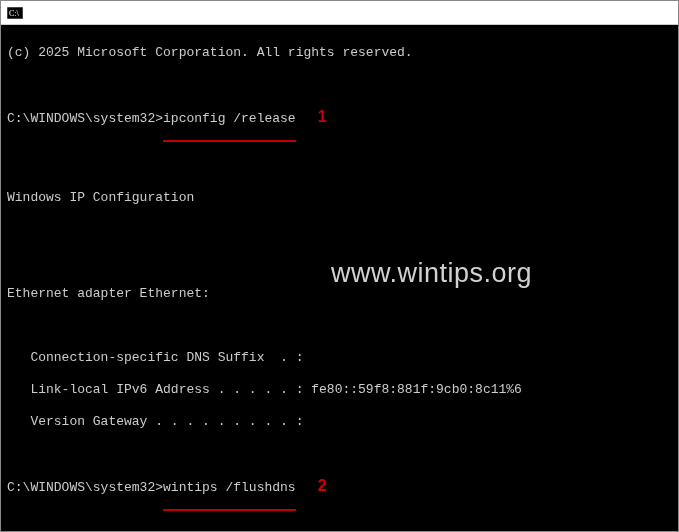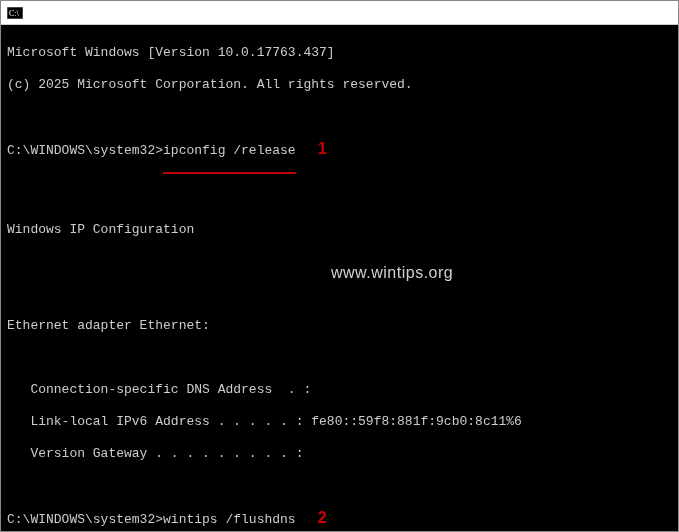--- a/index.html
+++ b/index.html
@@ -60,52 +60,51 @@
     font-family: Arial, sans-serif;
     font-size: 16px;
     display: inline-block;
     margin-left: 22px;
     vertical-align: baseline;
   }
   .watermark {
     position: absolute;
     color: #ddd;
     font-family: Arial, sans-serif;
-    font-size: 16px;
+    font-size: 27px;
     letter-spacing: 0.5px;
     left: 330px;
     top: 240px;
     opacity: 0.95;
   }
 </style>
 </head>
 <body>
 
 <div class="window">
   <div class="titlebar">
     <span class="titlebar-icon">
       <svg width="16" height="12" viewBox="0 0 16 12">
         <rect x="0" y="0" width="16" height="12" fill="#000" stroke="#888" stroke-width="1"></rect>
         <text x="2" y="9" font-size="8" fill="#fff" font-family="Consolas">C:\</text>
       </svg>
     </span>
   </div>
 
   <div class="terminal">
-<div class="line">Microsoft Windows [Version 10.0.17763.437]</div>
 <div class="line">(c) 2025 Microsoft Corporation. All rights reserved.</div>
 <div class="line"></div>
 <div class="line"><span>C:\WINDOWS\system32&gt;</span><span class="underline-cmd">ipconfig /release</span><span class="annot">1</span></div>
 <div class="line"></div>
 <div class="line">Windows IP Configuration</div>
 <div class="line"></div>
 <div class="line"></div>
 <div class="line">Ethernet adapter Ethernet:</div>
 <div class="line"></div>
-<div class="line">   Connection-specific DNS Address  . :</div>
+<div class="line">   Connection-specific DNS Suffix  . :</div>
 <div class="line">   Link-local IPv6 Address . . . . . : fe80::59f8:881f:9cb0:8c11%6</div>
 <div class="line">   Version Gateway . . . . . . . . . :</div>
 <div class="line"></div>
 <div class="line"><span>C:\WINDOWS\system32&gt;</span><span class="underline-cmd">wintips /flushdns</span><span class="annot">2</span></div>
 
 
 
 
 
 

